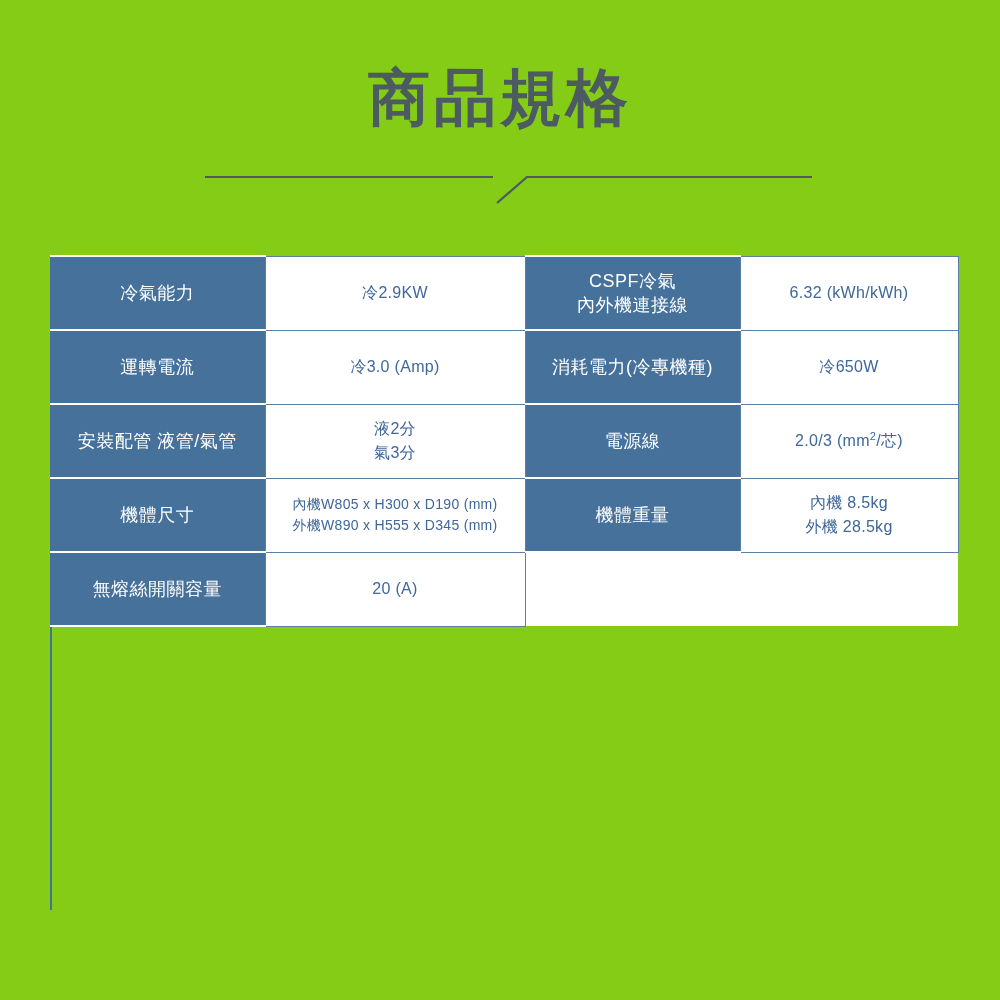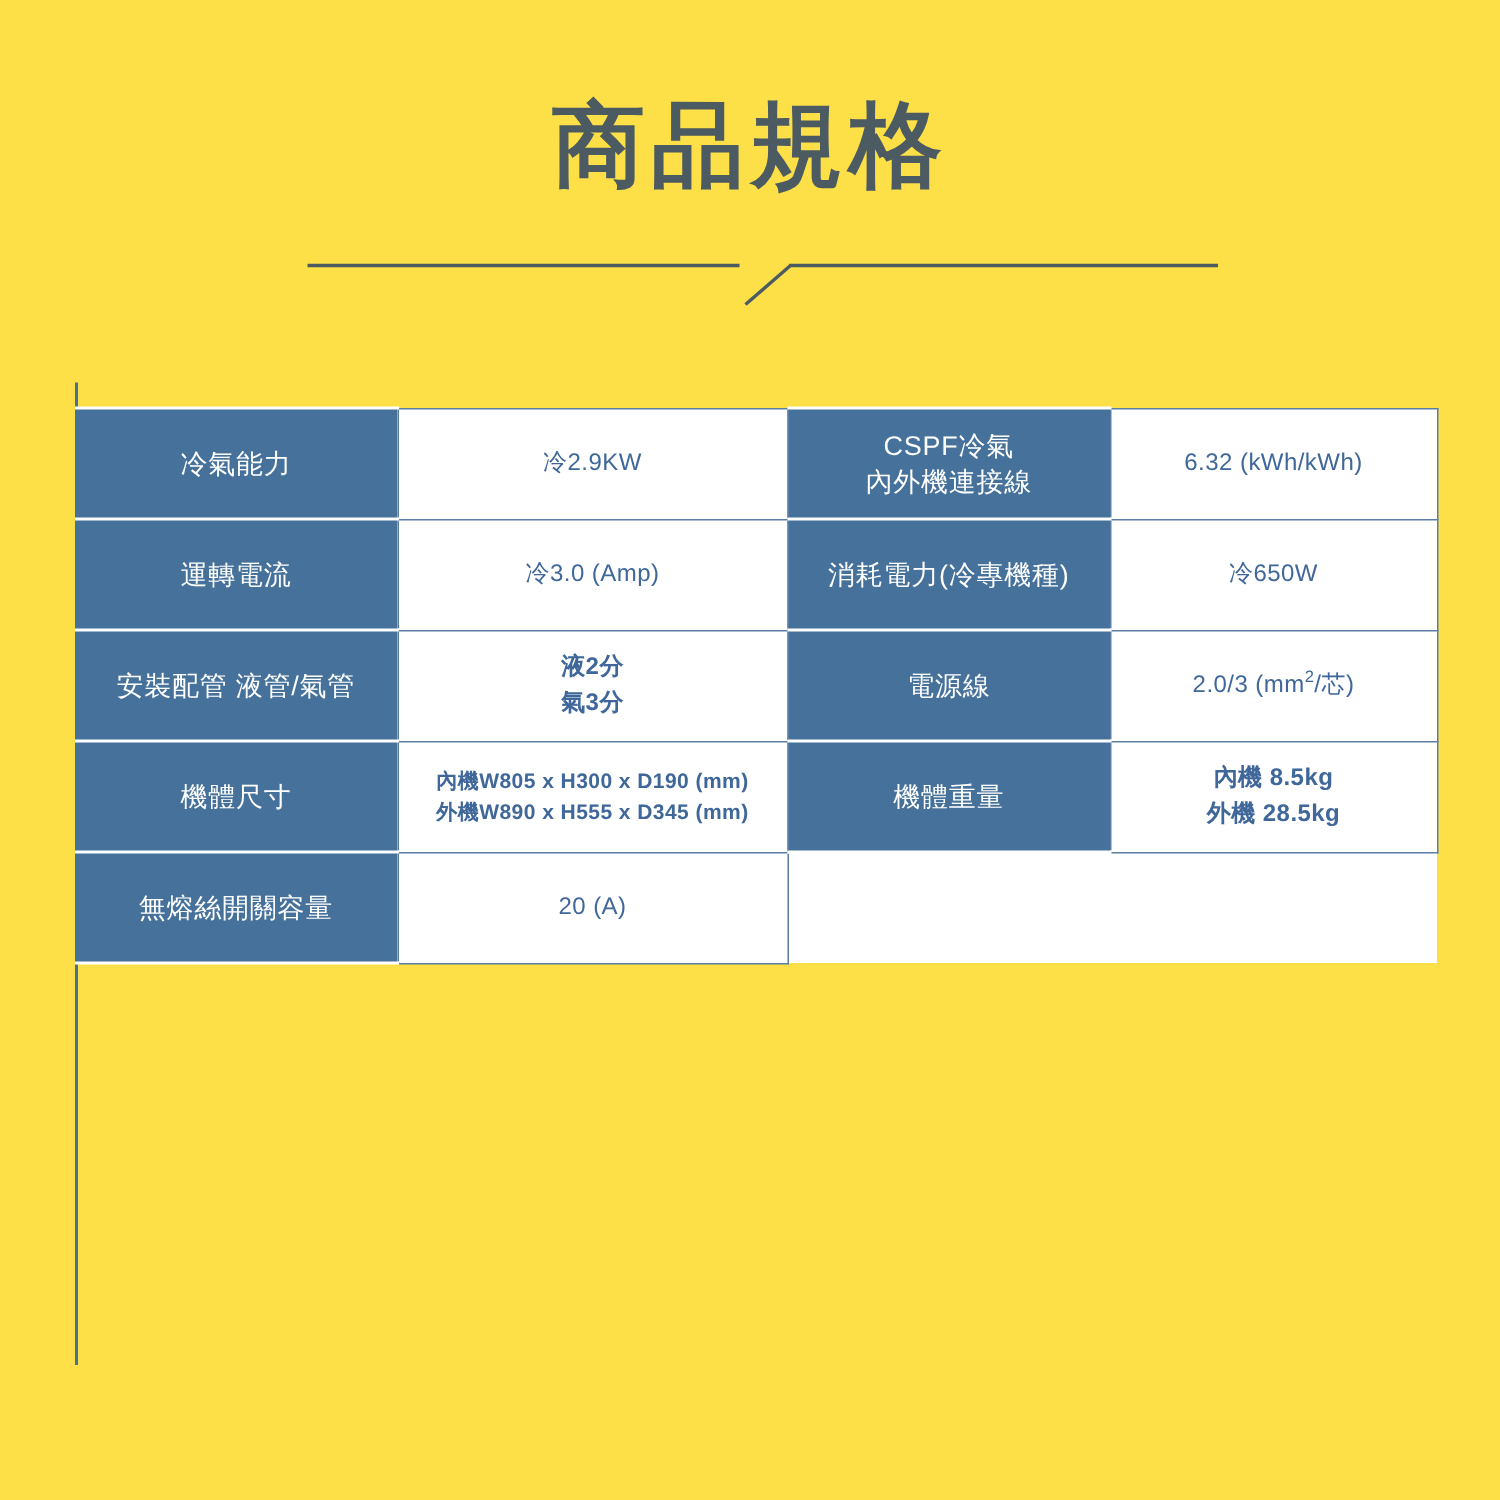--- a/index.html
+++ b/index.html
@@ -11,21 +11,21 @@
     height: 1000px;
     background: #ffffff;
     font-family: "Liberation Sans", "DejaVu Sans", sans-serif;
     overflow: hidden;
   }
 
   #page {
     position: relative;
     width: 1000px;
     height: 1000px;
-    background: #fde047;
+    background: #84cc16;
   }
 
   
   .title-block {
     position: absolute;
     left: 0;
     top: 66px;
     width: 1000px;
     text-align: center;
   }
@@ -44,21 +44,21 @@
     left: 0;
     top: 168px;
     width: 1000px;
     height: 40px;
   }
 
   
   .spec-table {
     position: absolute;
     left: 50px;
-    top: 271px;
+    top: 255px;
     width: 908px;
     border-collapse: collapse;
     table-layout: fixed;
   }
   .spec-table td {
     padding: 0 6px;
     vertical-align: middle;
     text-align: center;
   }
   .spec-table tr {
@@ -89,21 +89,21 @@
   }
   .cell-empty {
     background: #ffffff;
     border: none;
   }
   .cell-value .sup {
     font-size: 11px;
     vertical-align: super;
     line-height: 0;
   }
-  .val-line { display: block; font-weight: bold; }
+  .val-line { display: block; }
   .lbl-line { display: block; text-align: center; }
 
   .left-rail {
     position: absolute;
     left: 50px;
     top: 255px;
     width: 2px;
     height: 655px;
     background: #45719a;
   }

